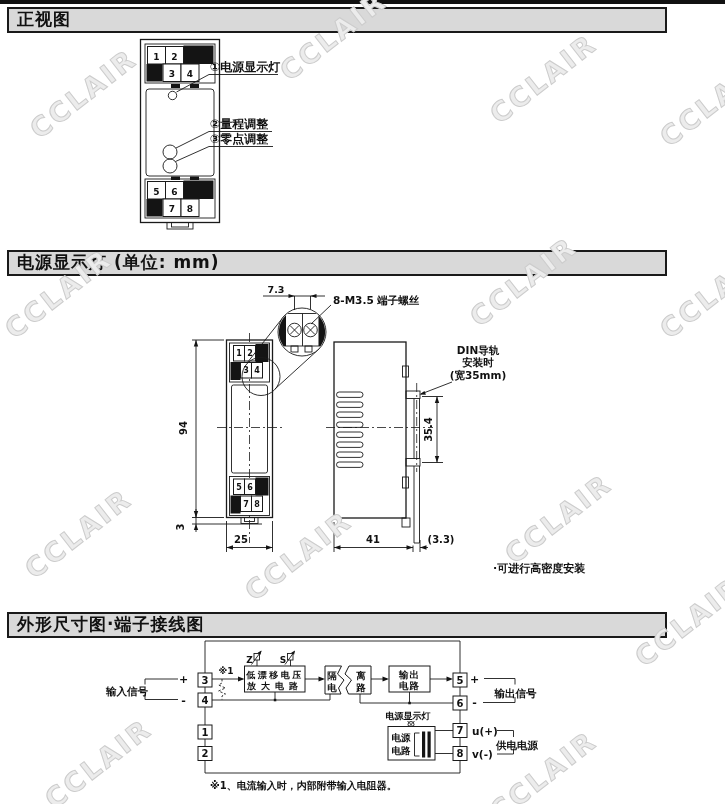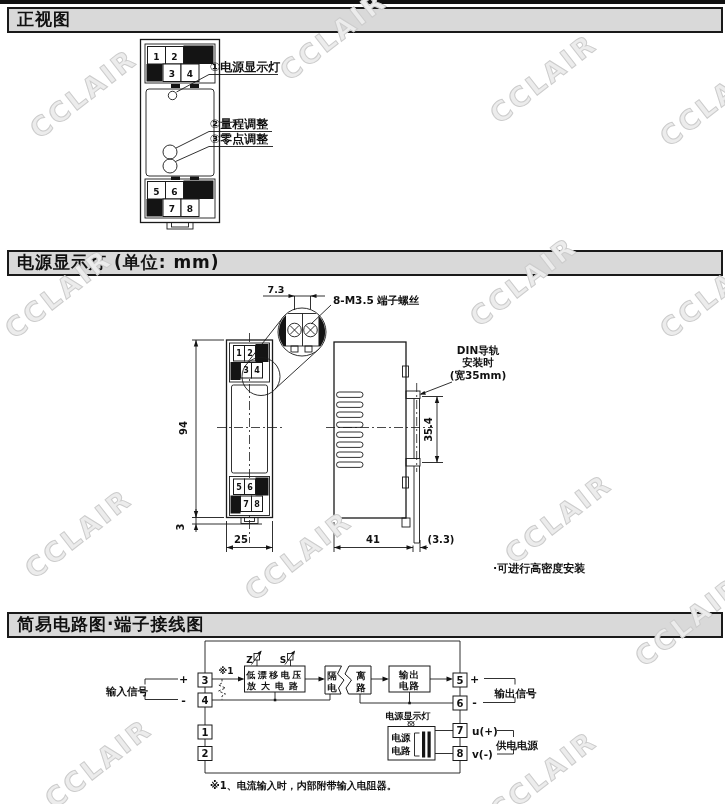--- a/index.html
+++ b/index.html
@@ -2,21 +2,21 @@
 <html><head>
 <meta charset="utf-8">
 <style>
   html,body{margin:0;padding:0;}
   body{
     width:725px;height:804px;position:relative;overflow:hidden;background:#ffffff;
     font-family:"DejaVu Sans","Liberation Sans",sans-serif;
   }
   .top-rule{position:absolute;left:0;top:0;width:725px;height:4px;background:#111;}
   .sec-hdr{
-    position:absolute;left:7px;width:716px;height:26px;box-sizing:border-box;
+    position:absolute;left:7px;width:660px;height:26px;box-sizing:border-box;
     background:#d9d9d9;border:2px solid #1a1a1a;
     font-weight:bold;font-size:17px;line-height:21px;color:#111;
     padding-left:8px;letter-spacing:1px;
   }
   .hdr1{top:7px;} .hdr2{top:250px;} .hdr3{top:612px;}
   svg{position:absolute;left:0;}
   .svg1{top:33px;} .svg2{top:278px;} .svg3{top:638px;}
   .ln{stroke:#1a1a1a;stroke-width:1.3;fill:none;}
   .lnt{stroke:#1a1a1a;stroke-width:0.9;fill:none;}
   .cell{fill:#ffffff;stroke:#1a1a1a;stroke-width:1;}
@@ -42,21 +42,21 @@
 
 <div class="top-rule"></div>
 
 <div class="sec-hdr hdr1">
   <span>正视图</span>
 </div>
 <div class="sec-hdr hdr2">
   <span>电源显示灯 (单位: mm)</span>
 </div>
 <div class="sec-hdr hdr3">
-  <span>简易电路图·端子接线图</span>
+  <span>外形尺寸图·端子接线图</span>
 </div>
 
 <svg class="svg1" width="725" height="207" viewBox="0 33 725 207">
   <g>
     <rect x="140.5" y="39.5" width="79" height="183" class="ln"></rect>
 
     <g>
       <rect x="145" y="44" width="70" height="39" class="lnt"></rect>
       <rect x="183.5" y="45.5" width="30" height="18.5" class="blk"></rect>
       <rect x="146.5" y="64" width="16" height="17.5" class="blk"></rect>

